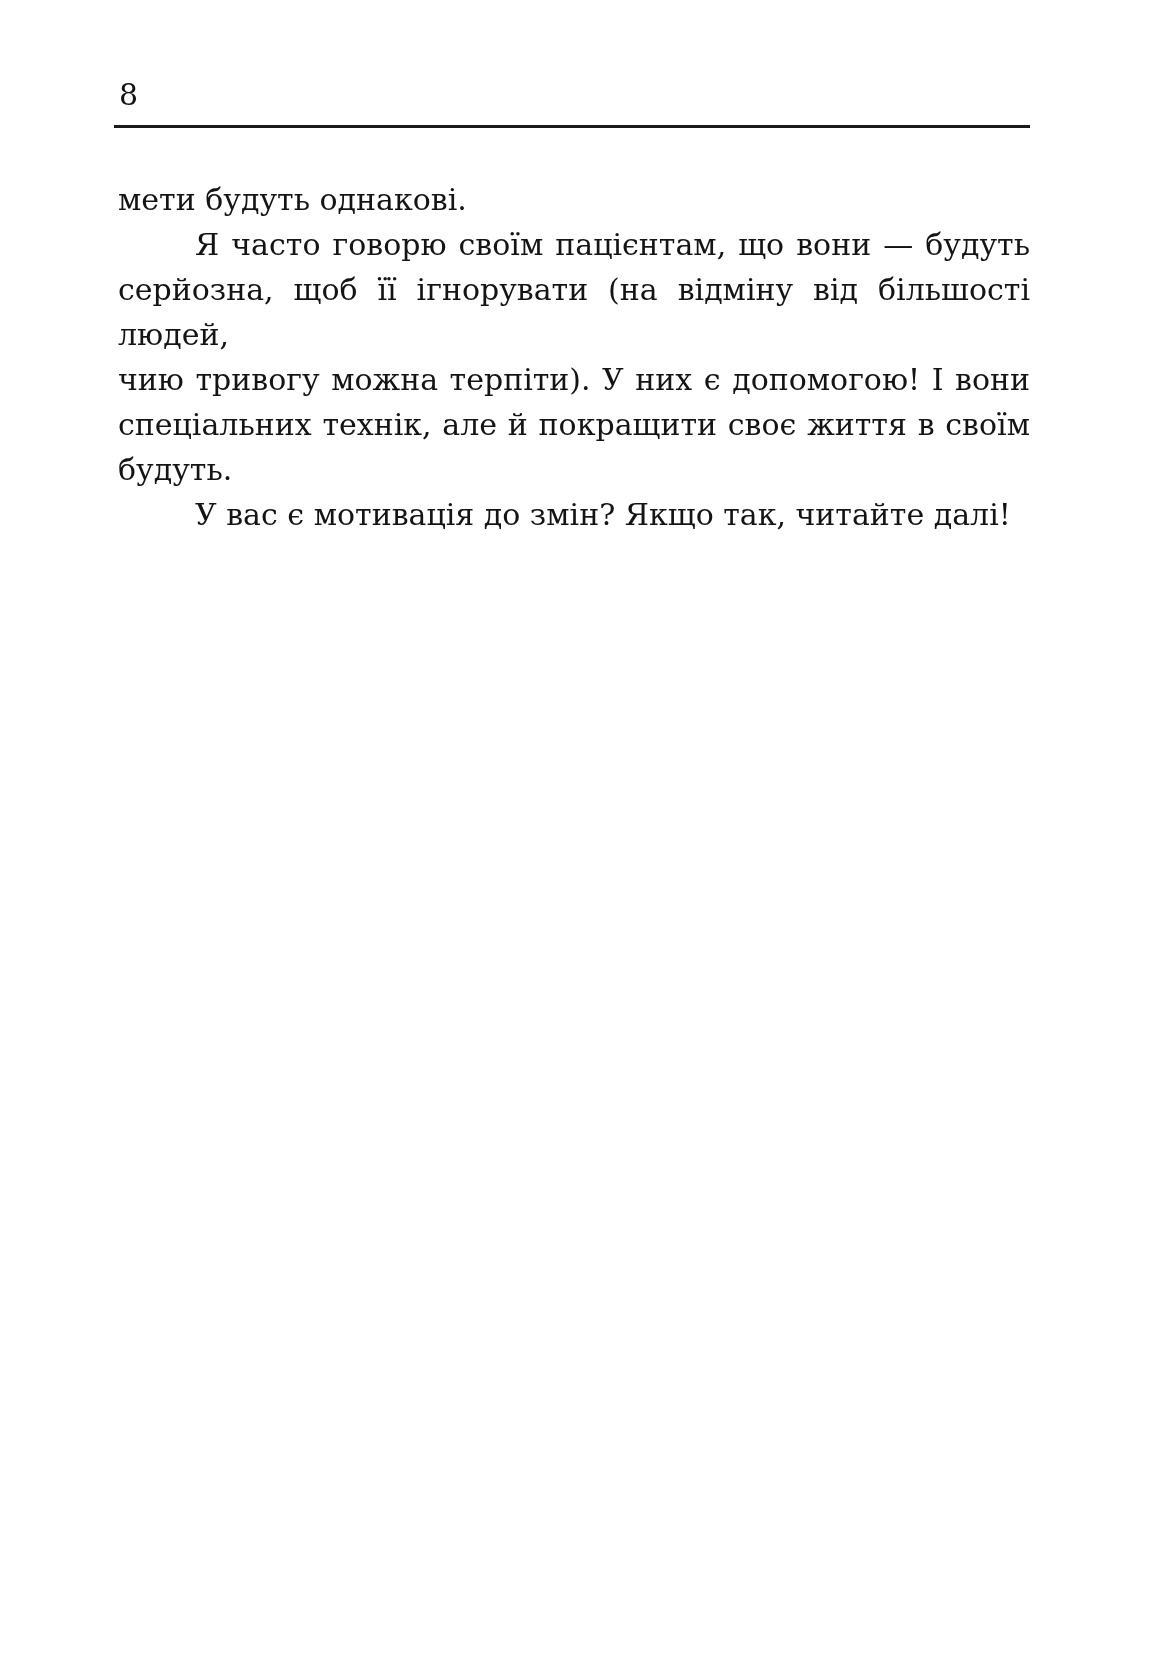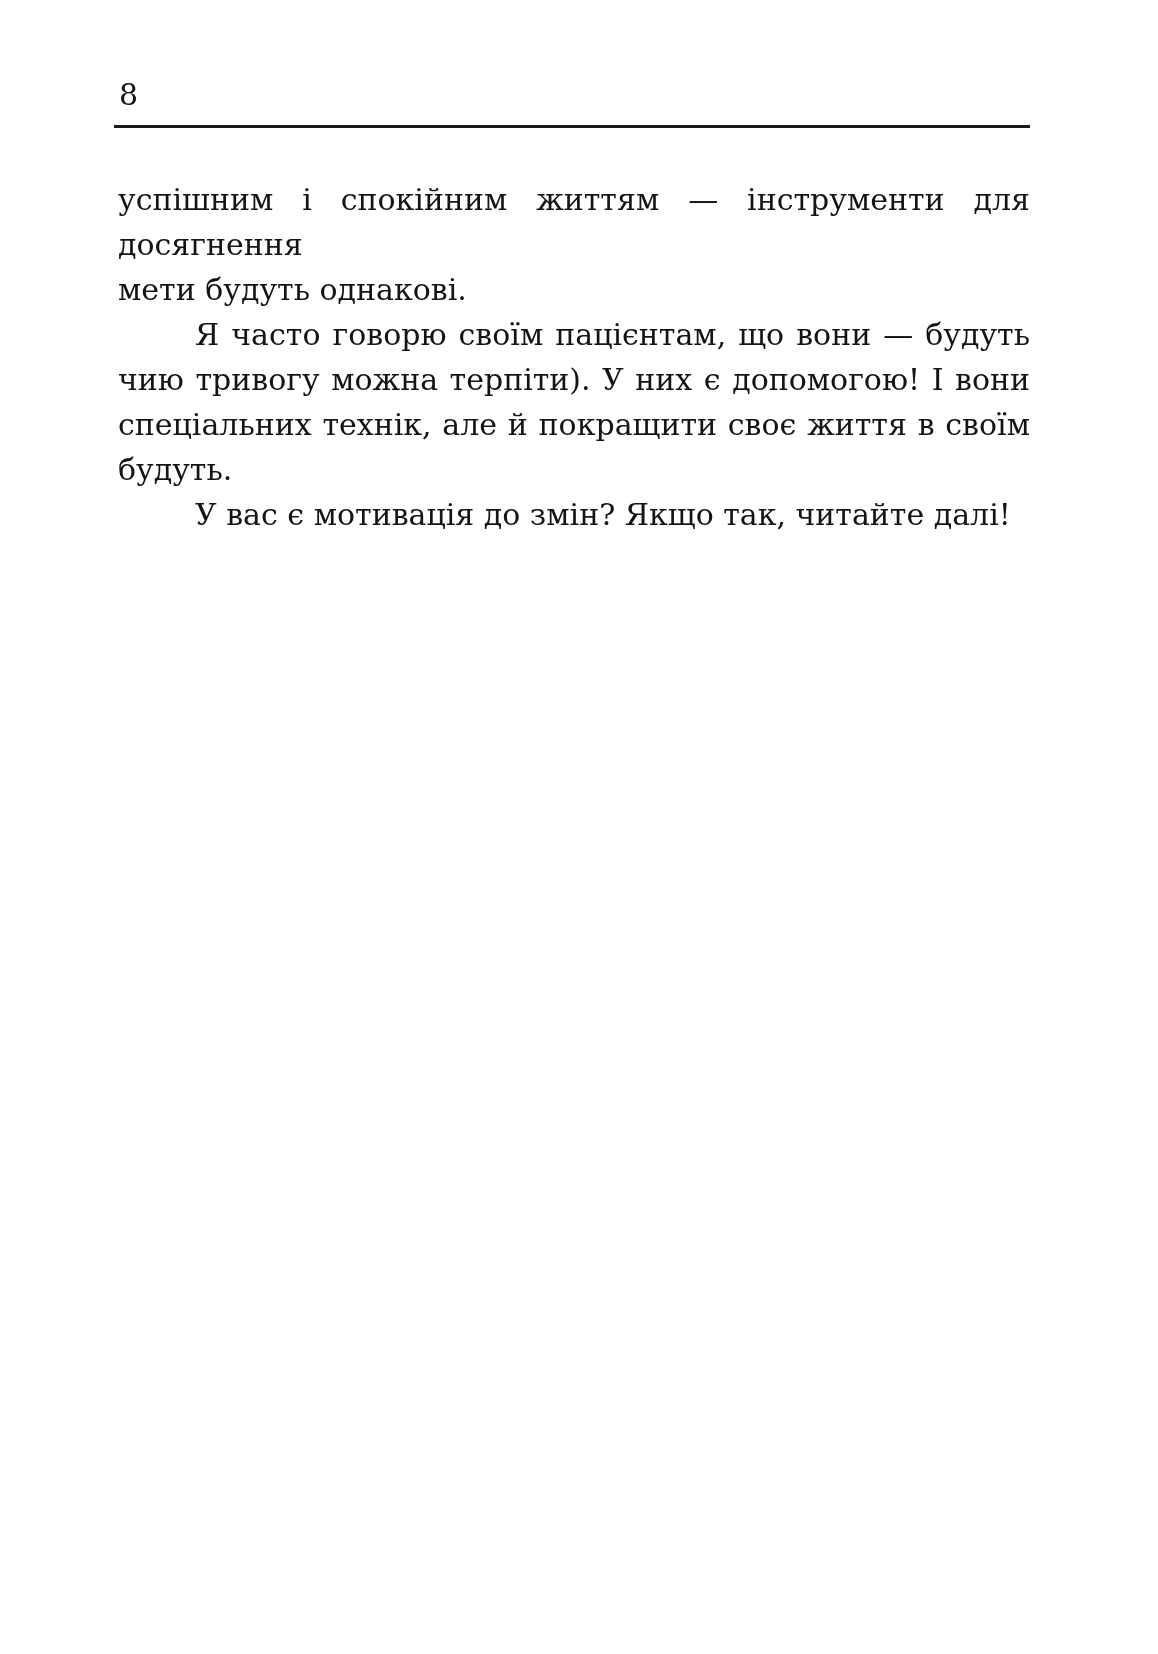--- a/index.html
+++ b/index.html
@@ -53,21 +53,21 @@
     text-indent: 77px;
   }
 </style>
 </head>
 <body>
 
 <div class="page">
   <div class="page-number">8</div>
   <div class="header-rule"></div>
   <div class="text-block" id="text-block">
-      <div class="line">успішним і спокійним життям — інструменти для досягнення</div>
       <div class="line last">мети будуть однакові.</div>
       <div class="line indent">Я часто говорю своїм пацієнтам, що вони — будуть</div>
+      <div class="line">серйозна, щоб її ігнорувати (на відміну від більшості людей,</div>
       <div class="line">чию тривогу можна терпіти). У них є допомогою! І вони</div>
       <div class="line">спеціальних технік, але й покращити своє життя в своїм</div>
       <div class="line last">будуть.</div>
       <div class="line last indent">У вас є мотивація до змін? Якщо так, читайте далі!</div>
     </div>
 </div>
 
 </body></html>

